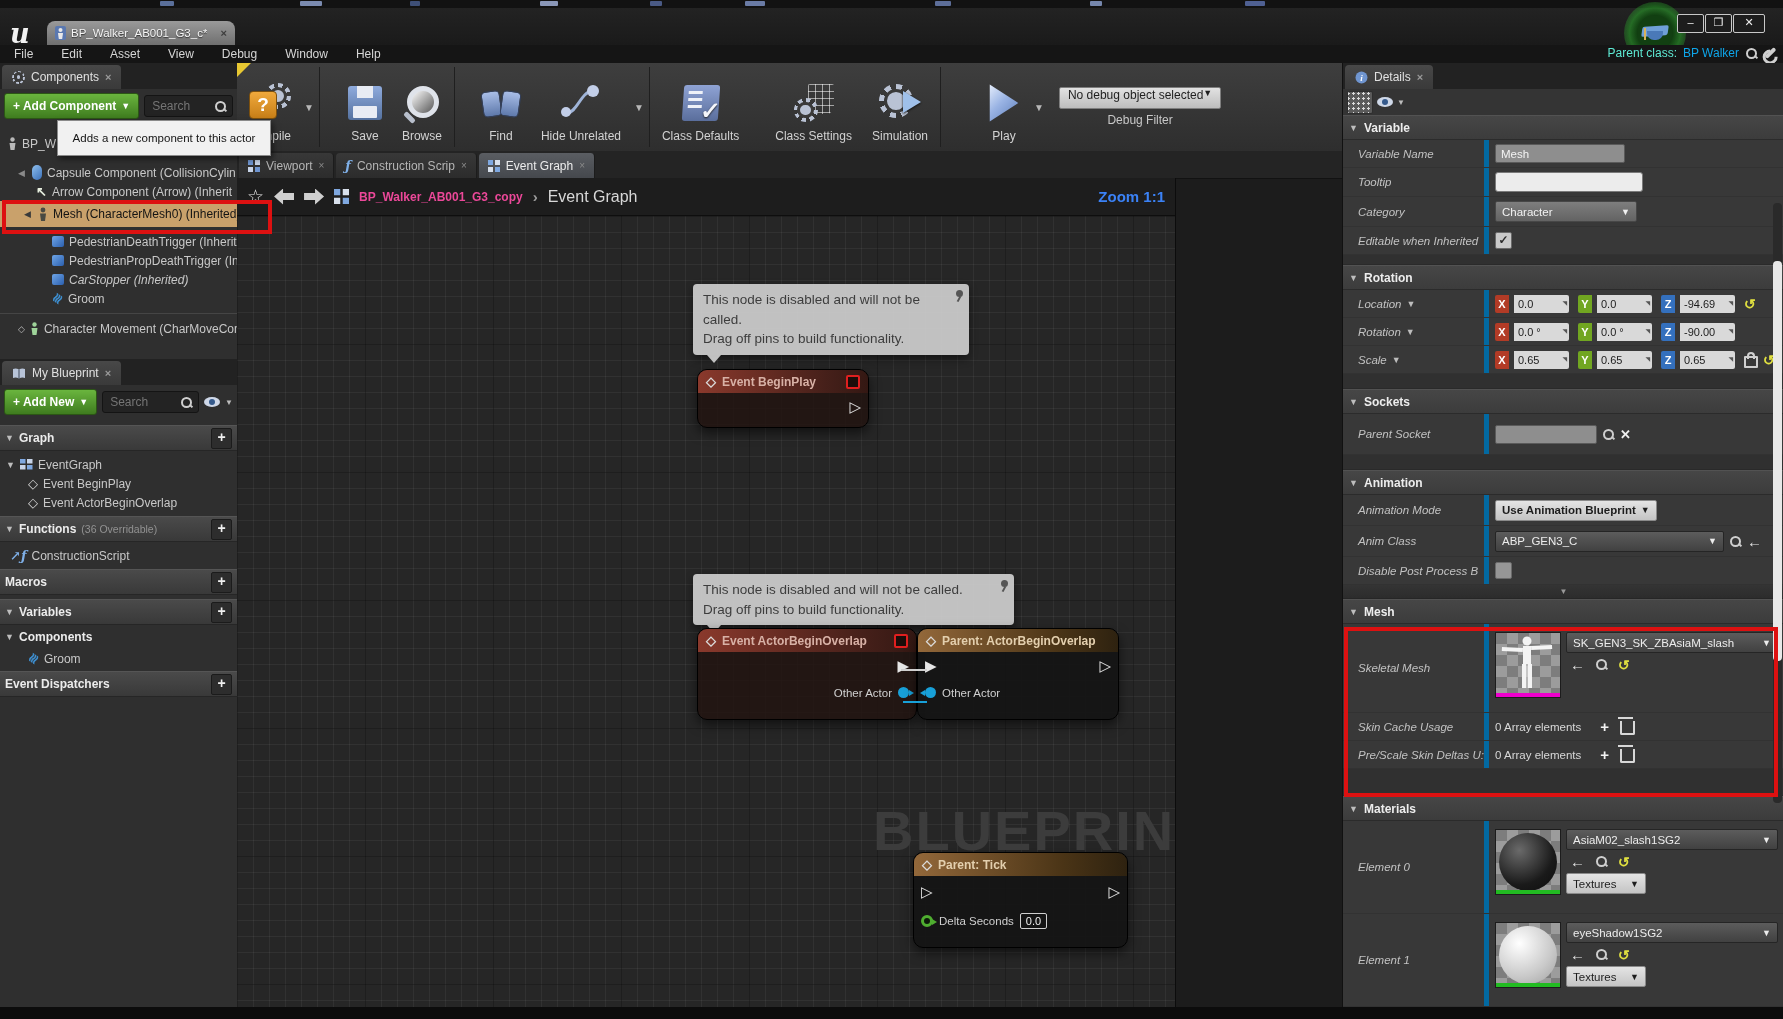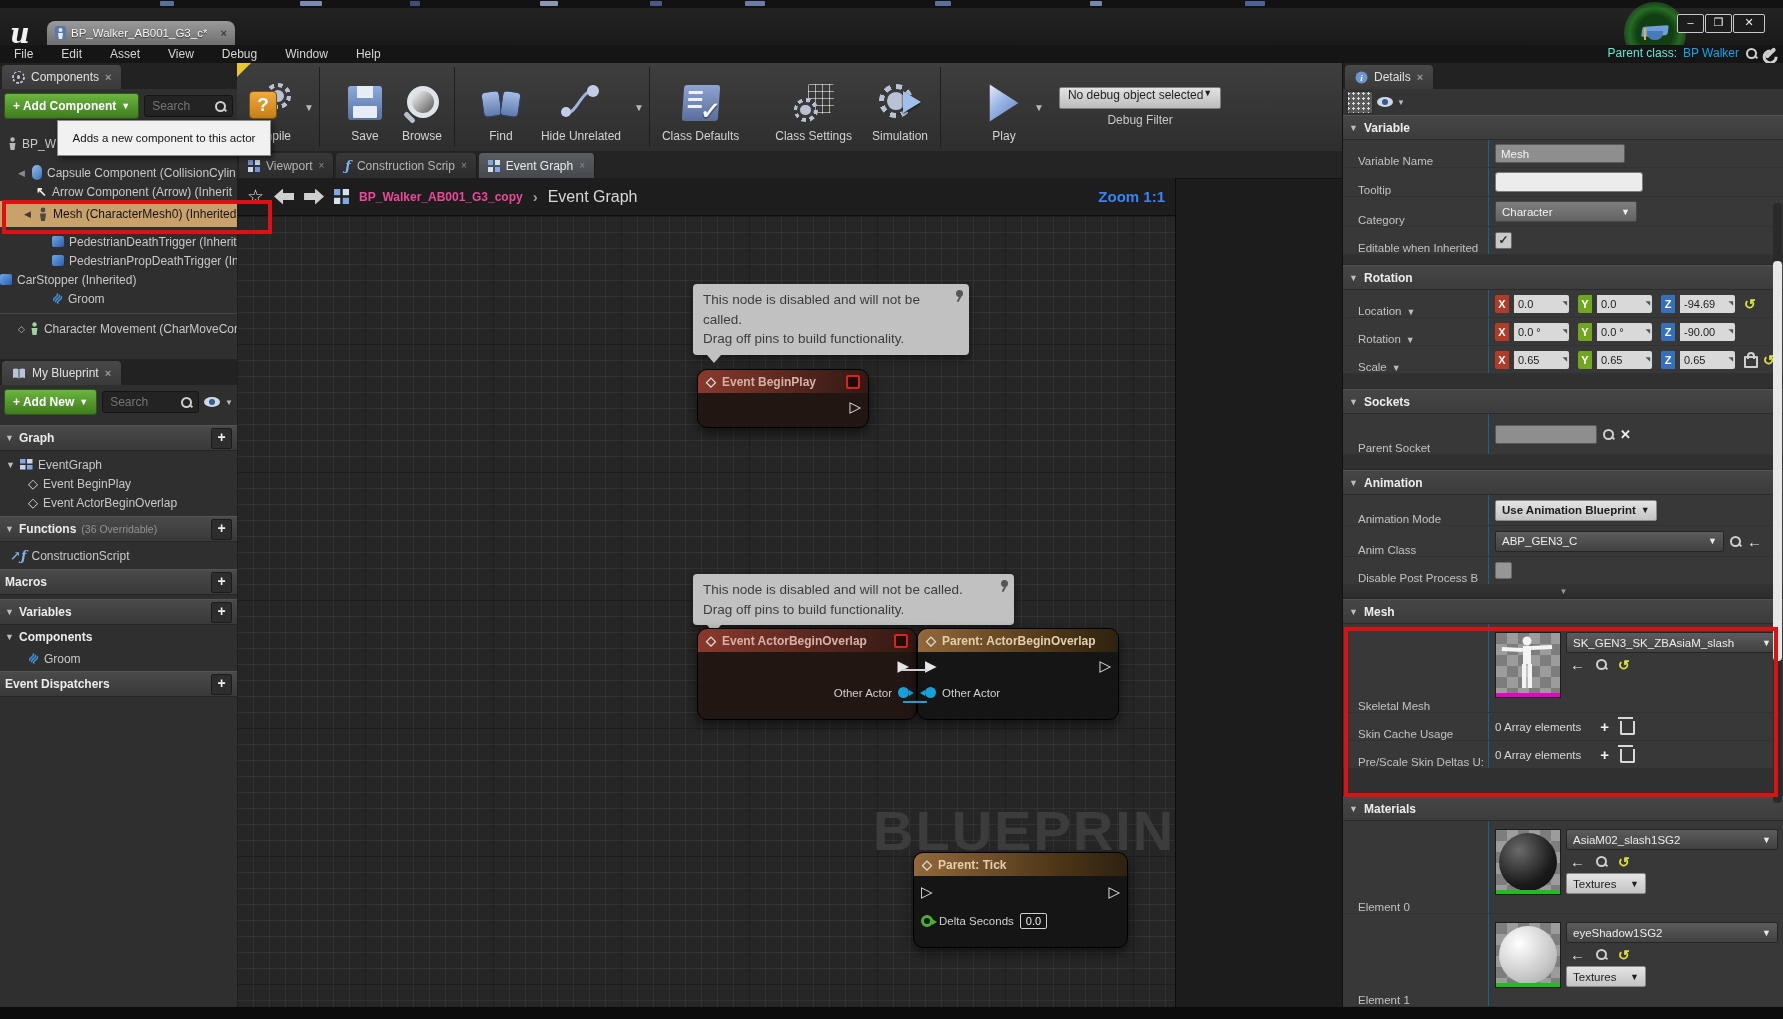--- a/index.html
+++ b/index.html
@@ -139,21 +139,21 @@
   .valbox{border:1px solid #cfcfcf;background:#141414;color:#efefef;font-size:11px;padding:1px 5px;border-radius:2px;}
   .wire{position:absolute;height:2px;}
   
   #rightcol{left:1342px;top:63px;width:441px;height:944px;background:#343434;border-left:1px solid #111;}
   #dsearchrow{height:26px;display:flex;align-items:center;gap:4px;padding:0 4px;}
   #dsearch{flex:1;background:#9c9c9c;border:1px solid #5e5e5e;border-radius:3px;height:19px;display:flex;align-items:center;padding:0 6px;gap:6px;}
   #dsearch input{flex:1;background:transparent;border:none;outline:none;color:#3c3c3c;font-size:12px;font-family:inherit;}
   #gridbtn{width:24px;height:21px;background:#5a5a5a;border:1px solid #2e2e2e;border-radius:2px;background-image:radial-gradient(#dcdcdc 1px,transparent 1.2px);background-size:5px 5px;background-position:3px 4px;}
   .dsect{height:23px;background:linear-gradient(#464646,#3c3c3c);border-top:1px solid #525252;border-bottom:1px solid #2b2b2b;display:flex;align-items:center;gap:6px;padding:0 6px;font-weight:bold;font-size:12px;color:#ededed;}
   .prow{display:flex;align-items:stretch;min-height:27px;background:#383838;border-bottom:1px solid #323232;}
-  .plabel{width:146px;flex:none;display:flex;align-items:flex-end;gap:5px;padding-left:15px;font-size:11.5px;color:#c2c2c2;border-right:1px solid #0369a1;box-sizing:border-box;white-space:nowrap;overflow:hidden;}
+  .plabel{width:146px;flex:none;display:flex;align-items:center;gap:5px;padding-left:15px;font-size:11.5px;color:#c2c2c2;border-right:5px solid #0369a1;box-sizing:border-box;white-space:nowrap;overflow:hidden;font-style:italic;}
   .pval{flex:1;display:flex;align-items:center;gap:5px;padding:4px 6px;flex-wrap:nowrap;}
   .greybox{background:#8e8e8e;border:1px solid #5a5a5a;height:17px;min-width:118px;color:#f4f4f4;font-size:11.5px;display:flex;align-items:center;padding:0 5px;border-radius:2px;}
   .whitebox{background:#ececec;border:1px solid #7a7a7a;height:18px;width:146px;border-radius:3px;}
   .ddl{height:19px;display:flex;align-items:center;gap:5px;padding:0 6px;font-size:11.5px;border-radius:2px;}
   .ddl .c{margin-left:auto;font-size:9px;}
   .ddl.mid{background:linear-gradient(#7e7e7e,#636363);border:1px solid #474747;color:#f2f2f2;width:128px;}
   .ddl.light{background:linear-gradient(#e4e4e4,#c4c4c4);border:1px solid #8a8a8a;color:#1d1d1d;font-weight:bold;}
   .ddl.dark{background:linear-gradient(#5c5c5c,#414141);border:1px solid #252525;color:#ececec;}
   .cbx{width:15px;height:15px;background:#c9c9c9;border:1px solid #6a6a6a;border-radius:2px;font-size:12px;line-height:14px;text-align:center;color:#2b2b2b;font-weight:bold;}
   .cbx.off{background:#969696;}
@@ -295,21 +295,21 @@
         <span class="cubeic"></span>
       </span>
     <span>PedestrianDeathTrigger (Inherite</span>
   </div>
   <div class="crow" style="padding-left:52px;">
     <span class="ic">
         <span class="cubeic"></span>
       </span>
     <span>PedestrianPropDeathTrigger (Inh</span>
   </div>
-  <div class="crow" style="">
+  <div class="crow" style="padding-left:52px;font-style:italic;">
     <span class="ic">
         <span class="cubeic"></span>
       </span>
     <span>CarStopper (Inherited)</span>
   </div>
   <div class="crow" style="padding-left:52px;">
     <span class="ic groomic">≋</span>
     <span>Groom</span>
   </div>
   <div class="sepline"></div>

